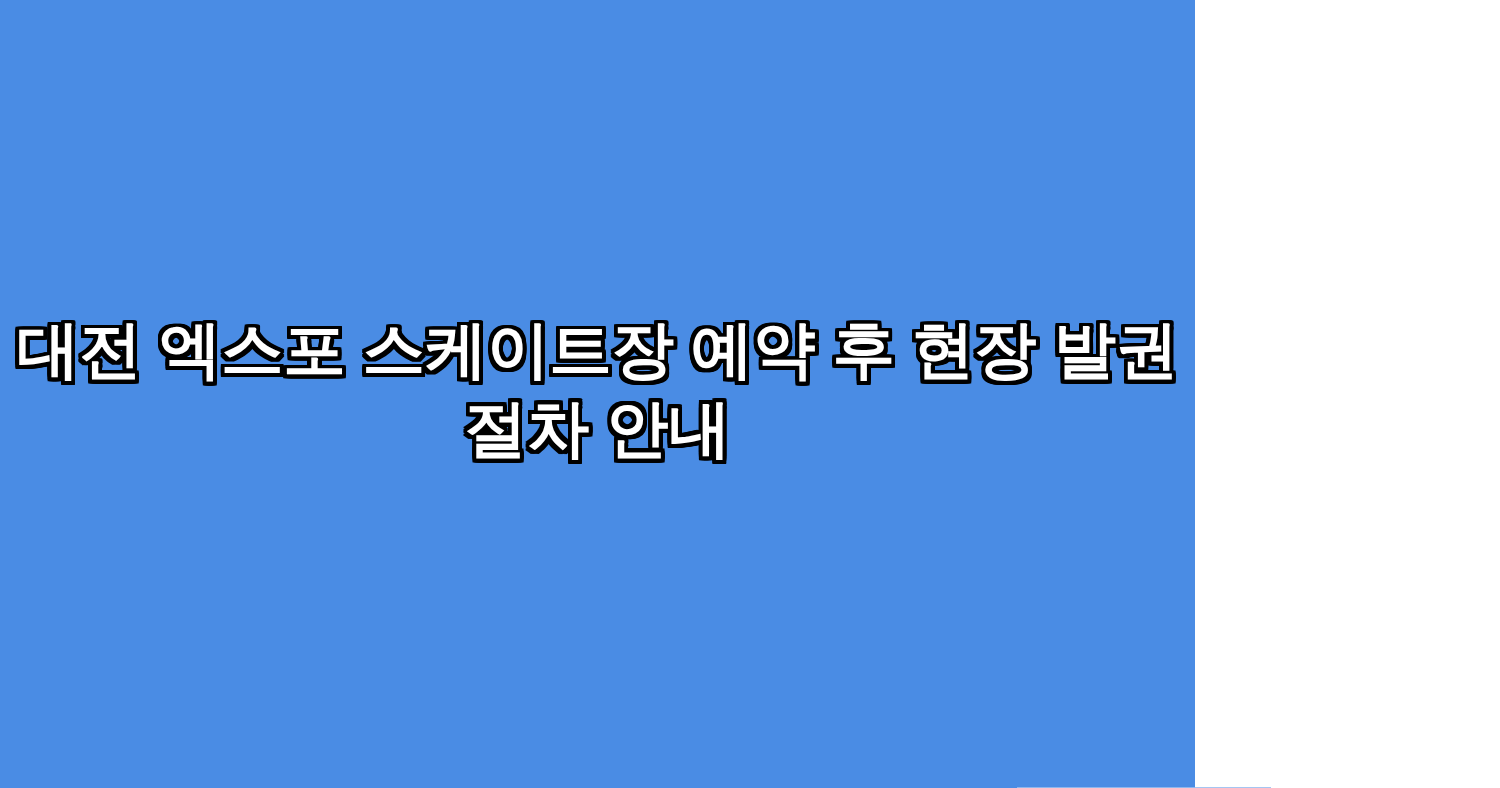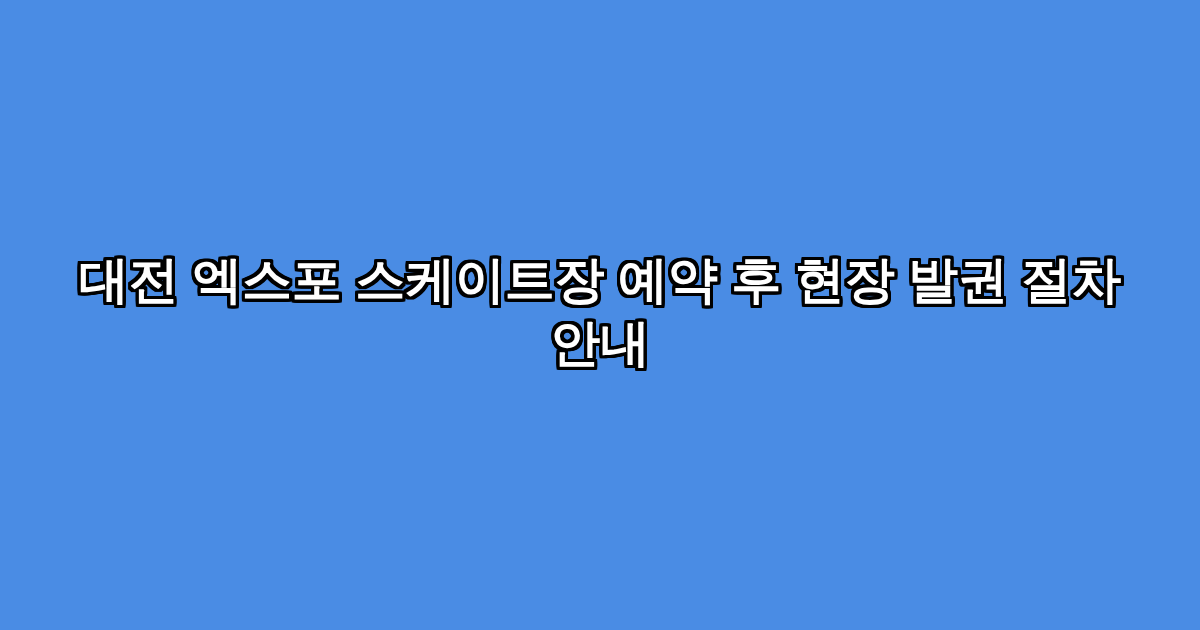--- a/index.html
+++ b/index.html
@@ -12,21 +12,21 @@
     width: 1200px;
     height: 630px;
     overflow: hidden;
     font-family: "Liberation Sans", "DejaVu Sans", sans-serif;
   }
 
   
   .og-card {
     position: relative;
     box-sizing: border-box;
-    width: 1200px;
+    width: 956px;
     height: 630px;
     background-color: #4a8ce4;
     display: flex;
     align-items: center;
     justify-content: center;
     overflow: hidden;
   }
 
   .card-inner {
     width: 1060px;

